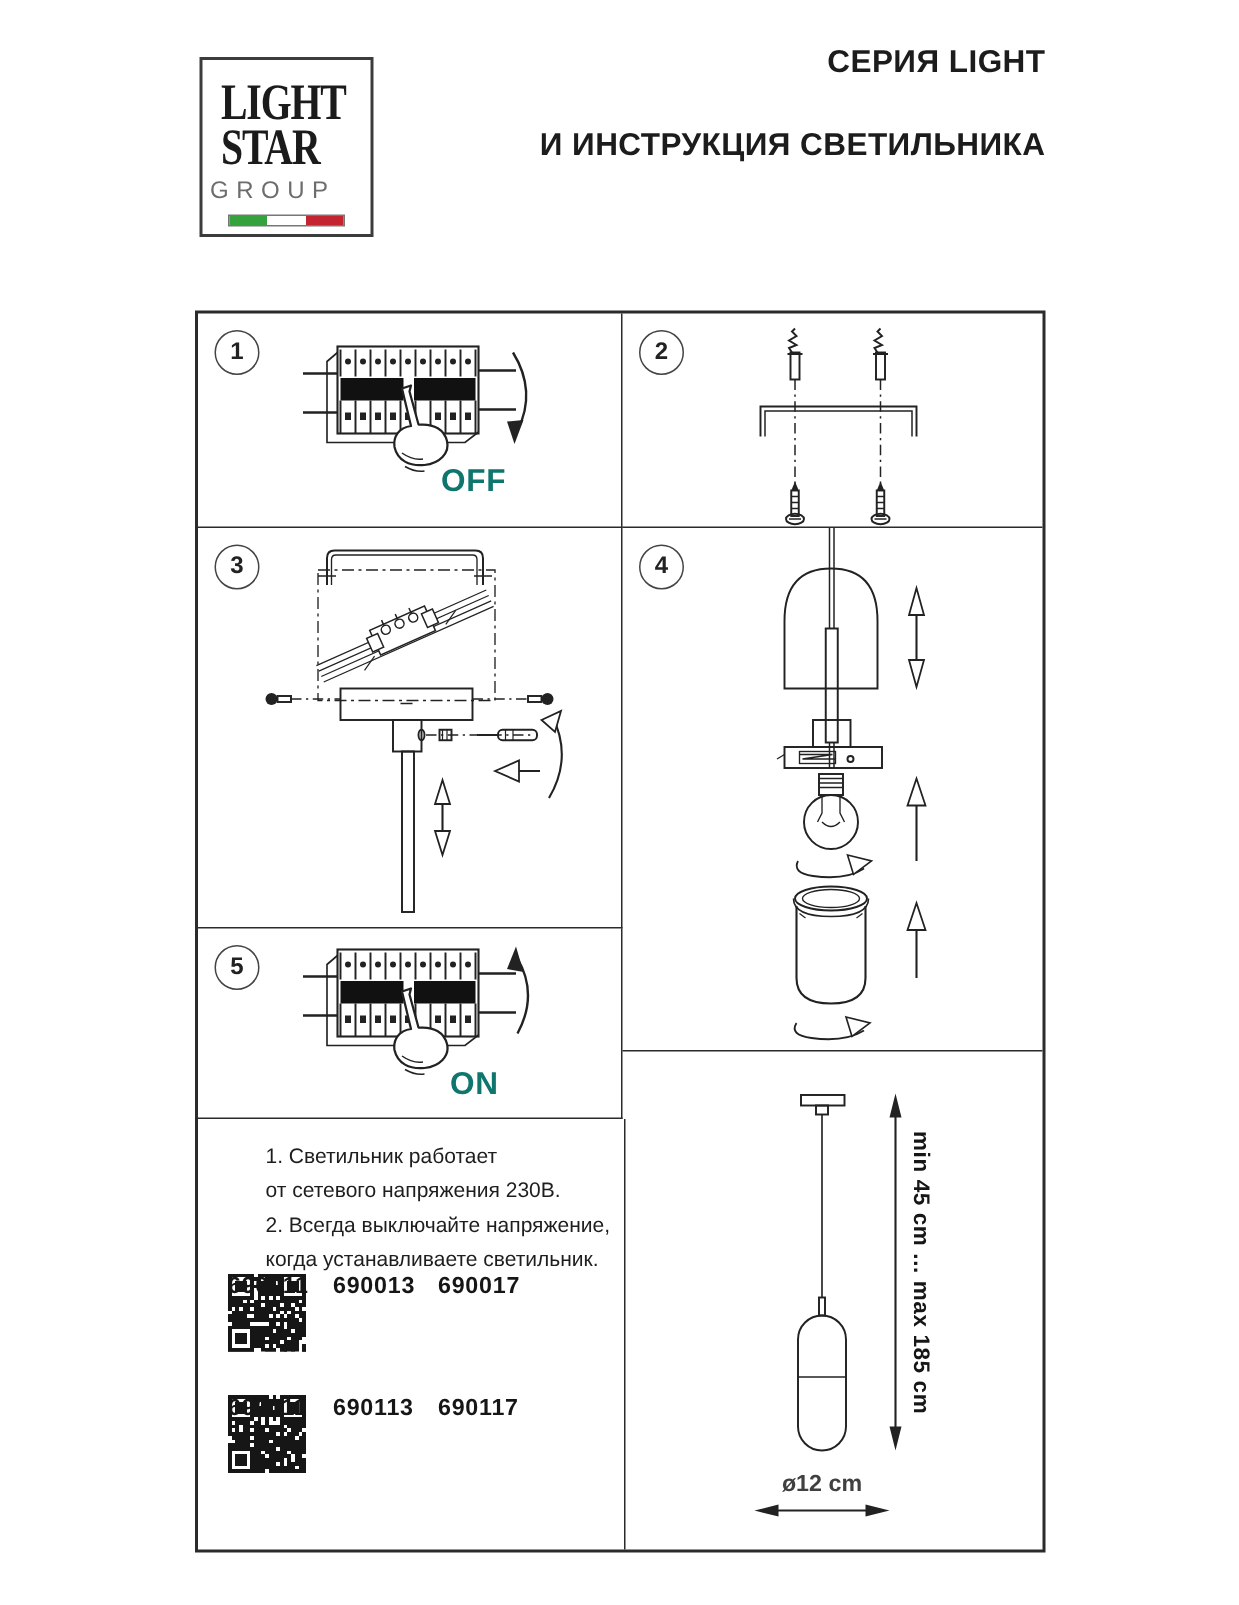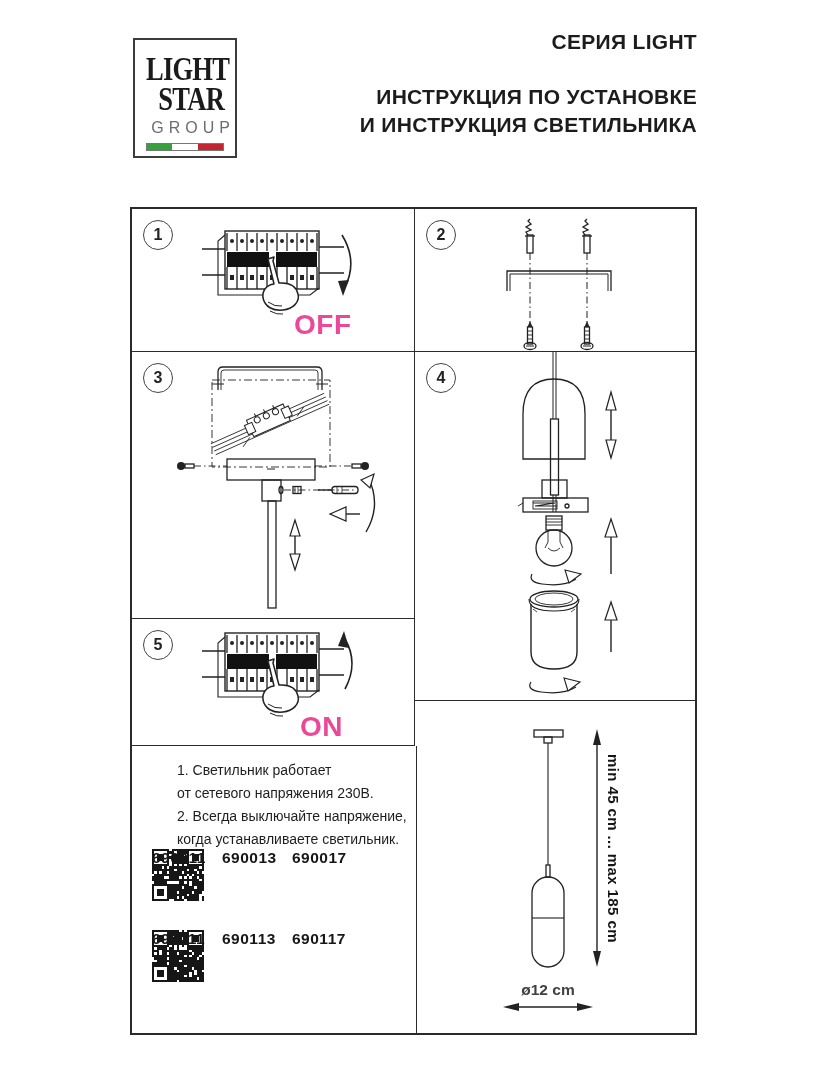--- a/index.html
+++ b/index.html
@@ -5,22 +5,22 @@
   * { margin:0; padding:0; box-sizing:border-box; }
   html,body { background:#ffffff; }
   body {
     width:826px; height:1070px; position:relative; overflow:hidden;
     font-family:"Liberation Sans", sans-serif; color:#1f1f1f;
   }
   .abs { position:absolute; }
 
   
   .logo-box {
-    left:133px; top:38px; width:104px; height:120px;
-    border:2px solid #3c3c3c; background:#fff; text-align:right;
+    left:133px; top:38px; width:116px; height:120px;
+    border:2px solid #3c3c3c; background:#fff; text-align:left;
     padding-top:14px;
   }
   .logo-word {
     font-family:"Liberation Serif", serif; font-weight:bold;
     font-size:34px; line-height:30px; letter-spacing:-1px;
     transform:scaleX(0.78); transform-origin:50% 50%; color:#1b1b1b;
   }
   .logo-group {
     margin-top:5px; font-size:16px; letter-spacing:5px; padding-left:5px;
     color:#6d6d6d; font-weight:400;
@@ -52,21 +52,21 @@
   .ptext { left:0; top:537px; width:285px; bottom:0; border-right-width:1.5px; }
   .pdim { left:283px; top:492px; right:0; bottom:0; }
 
   .step-circle {
     position:absolute; left:11px; top:11px; width:30px; height:30px;
     border:1.6px solid #444; border-radius:50%;
     display:flex; align-items:center; justify-content:center;
     font-weight:bold; font-size:16px; color:#222; background:#fff;
   }
   .action-label {
-    position:absolute; font-weight:bold; font-size:28px; color:#ec4899;
+    position:absolute; font-weight:bold; font-size:21px; color:#0f766e;
     letter-spacing:0.5px;
   }
   .panel svg { position:absolute; left:0; top:0; }
 
   
   .notes {
     position:absolute; left:45px; top:13px; font-size:14px; line-height:23px;
     color:#1e1e1e;
   }
   .articles-row { position:absolute; left:20px; display:flex; gap:18px; }
@@ -144,21 +144,20 @@
   <div class="logo-flag">
     <span style="background:#36a23d"></span>
       <span style="background:#ffffff"></span>
       <span style="background:#c42430"></span>
   </div>
 </div>
 
 <div class="abs title-block">
   <div>СЕРИЯ LIGHT</div>
   <div class="title-gap"></div>
-  <div>ИНСТРУКЦИЯ ПО УСТАНОВКЕ</div>
   <div>И ИНСТРУКЦИЯ СВЕТИЛЬНИКА</div>
 </div>
 
 <div class="abs grid">
 
   <div class="panel p1">
     <div class="step-circle">1</div>
     <svg width="283" height="143" viewBox="0 0 283 143">
       <use href="#breaker"></use>
       <path d="M210,26 q16,26 3,52" fill="none" stroke="#222" stroke-width="1.6"></path>

